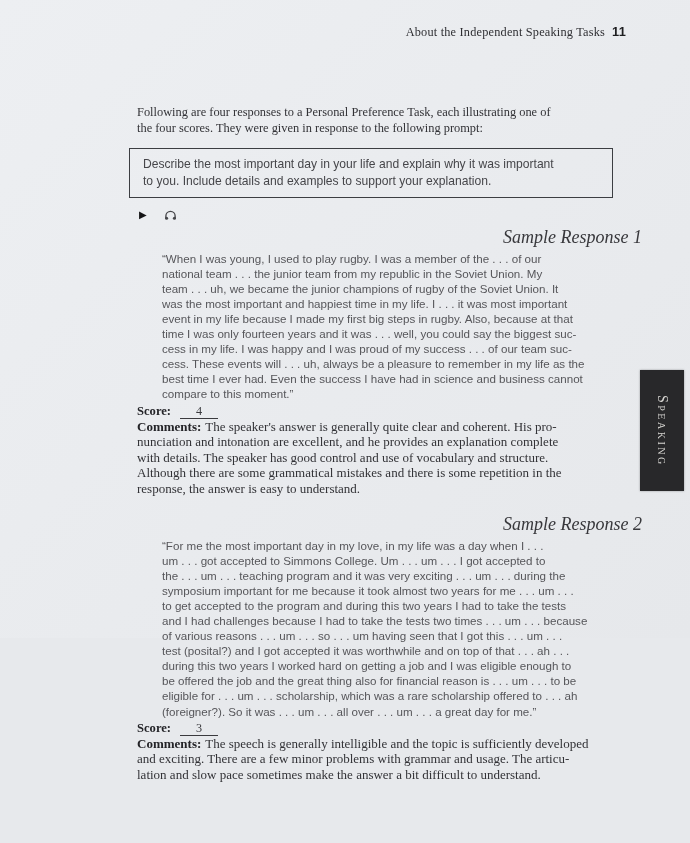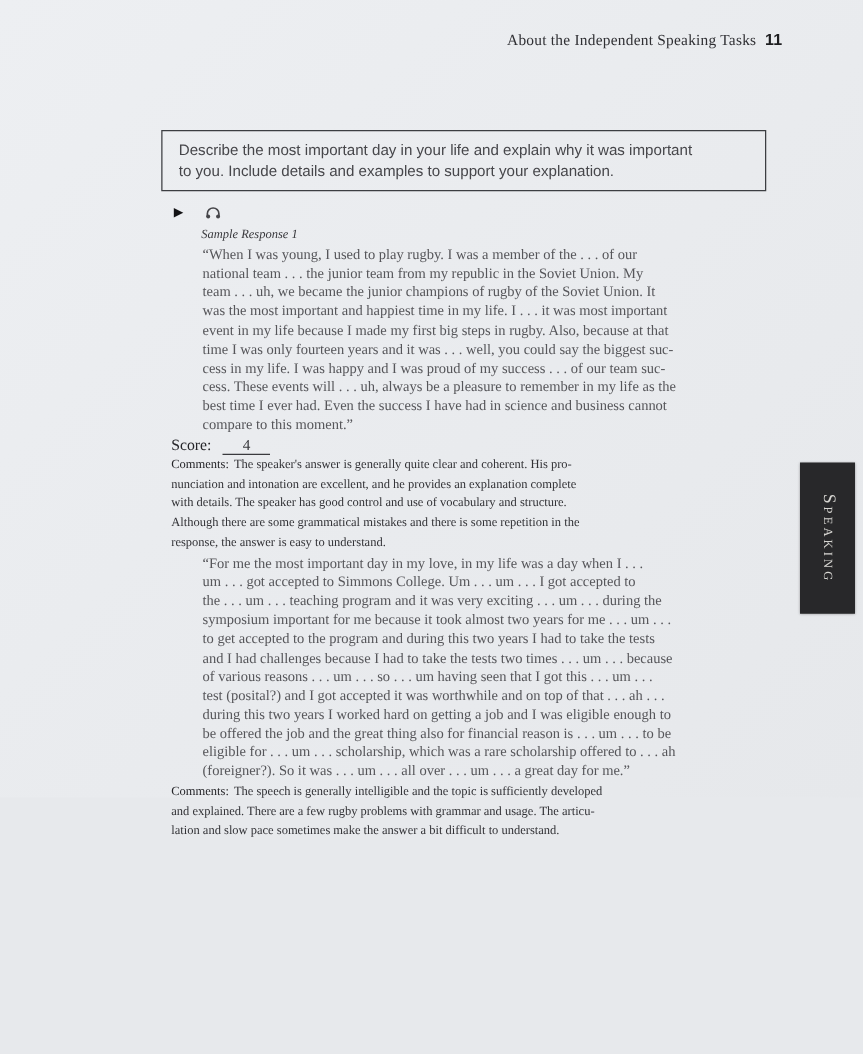--- a/index.html
+++ b/index.html
@@ -46,38 +46,39 @@
   .listen-row{
     margin:10px 0 4px 2px;font-size:12.4px;color:#2f2f33;
     display:flex;align-items:center;
   }
   .bullet{
     font-size:10px;color:#131315;margin-right:11px;line-height:12px;
     font-family:"DejaVu Sans", sans-serif;
   }
   .hp{width:15px;height:15px;margin-left:5px;flex:0 0 auto;}
   .resp-label{
-    font-style:italic;font-size:10px;color:#38383c;
+    font-style:italic;font-size:18px;color:#38383c;
     margin:4px 0 3px 24px !important;
+    text-align:right;
   }
   .resp-label.second{margin-top:17px !important;}
   .transcript{
-    font-family:Liberation Serif, serif;
+    font-family:Liberation Sans, sans-serif;
     font-size:11.6px;line-height:15.1px;color:#56565a;
     white-space:pre-line;margin:1px 0 2px 25px !important;
   }
   .score-line{font-size:12.6px;color:#2c2c30;line-height:15px;margin-top:1px !important;}
-  .score-line b,.comments b{font-weight:normal;color:#242428;}
+  .score-line b,.comments b{font-weight:bold;color:#242428;}
   .score-value{
     display:inline-block;min-width:14px;text-align:center;
     border-bottom:1.3px solid #3a3a3e;margin-left:9px;
     padding:0 12px 0 12px;line-height:13px;font-size:12.2px;color:#3a3a3e;
   }
   .comments{
-    font-size:10px;line-height:15.6px;color:#323236;margin:0 !important;
+    font-size:13px;line-height:15.6px;color:#323236;margin:0 !important;
   }
   .comments .cmt-text{white-space:pre-line;}
   .comments b{margin-right:4px;}
   .side-tab{
     position:absolute;right:6px;top:370px;width:44px;height:121px;
     background:#28282a;box-shadow:0 0 2px rgba(0,0,0,.35);
     display:flex;align-items:center;justify-content:center;
   }
   .side-tab span{
     writing-mode:vertical-rl;text-orientation:mixed;
@@ -90,20 +91,22 @@
 
 <div class="page">
 
   <div class="running-head">
     <span>About the Independent Speaking Tasks</span><span class="pagenum">11</span>
   </div>
 
 
   <div class="content">
 
+    <p class="intro">Following are four responses to a Personal Preference Task, each illustrating one of
+the four scores. They were given in response to the following prompt:</p>
 
     <div class="prompt-box">
       <p>Describe the most important day in your life and explain why it was important
 to you. Include details and examples to support your explanation.</p>
     </div>
 
     <div class="listen-row">
       <span class="bullet">▶</span>
       <svg class="hp" viewBox="0 0 24 24">
         <path d="M4.6 16.5 V12.8 a7.4 7.4 0 0 1 14.8 0 V16.5" fill="none" stroke="#46464a" stroke-width="2.1" stroke-linecap="round"></path>
@@ -126,34 +129,36 @@
 compare to this moment.”</p>
       <p class="score-line"><b>Score:</b><span class="score-value">4</span></p>
       <p class="comments"><b>Comments:</b><span class="cmt-text">The speaker's answer is generally quite clear and coherent. His pro-
 nunciation and intonation are excellent, and he provides an explanation complete
 with details. The speaker has good control and use of vocabulary and structure.
 Although there are some grammatical mistakes and there is some repetition in the
 response, the answer is easy to understand.</span></p>
     </div>
 
     <div class="response">
+      <p class="resp-label second">Sample Response 2</p>
       <p class="transcript">“For me the most important day in my love, in my life was a day when I . . .
 um . . . got accepted to Simmons College. Um . . . um . . . I got accepted to
 the . . . um . . . teaching program and it was very exciting . . . um . . . during the
 symposium important for me because it took almost two years for me . . . um . . .
 to get accepted to the program and during this two years I had to take the tests
 and I had challenges because I had to take the tests two times . . . um . . . because
 of various reasons . . . um . . . so . . . um having seen that I got this . . . um . . .
 test (posital?) and I got accepted it was worthwhile and on top of that . . . ah . . .
 during this two years I worked hard on getting a job and I was eligible enough to
 be offered the job and the great thing also for financial reason is . . . um . . . to be
 eligible for . . . um . . . scholarship, which was a rare scholarship offered to . . . ah
 (foreigner?). So it was . . . um . . . all over . . . um . . . a great day for me.”</p>
+      <p class="score-line"><b>Score:</b><span class="score-value">3</span></p>
       <p class="comments"><b>Comments:</b><span class="cmt-text">The speech is generally intelligible and the topic is sufficiently developed
-and explained. There are a few rugby problems with grammar and usage. The articu-
+and exciting. There are a few minor problems with grammar and usage. The articu-
 lation and slow pace sometimes make the answer a bit difficult to understand.</span></p>
     </div>
 
   </div>
 
   <div class="side-tab">
     <span>Speaking</span>
   </div>
 
 </div>

